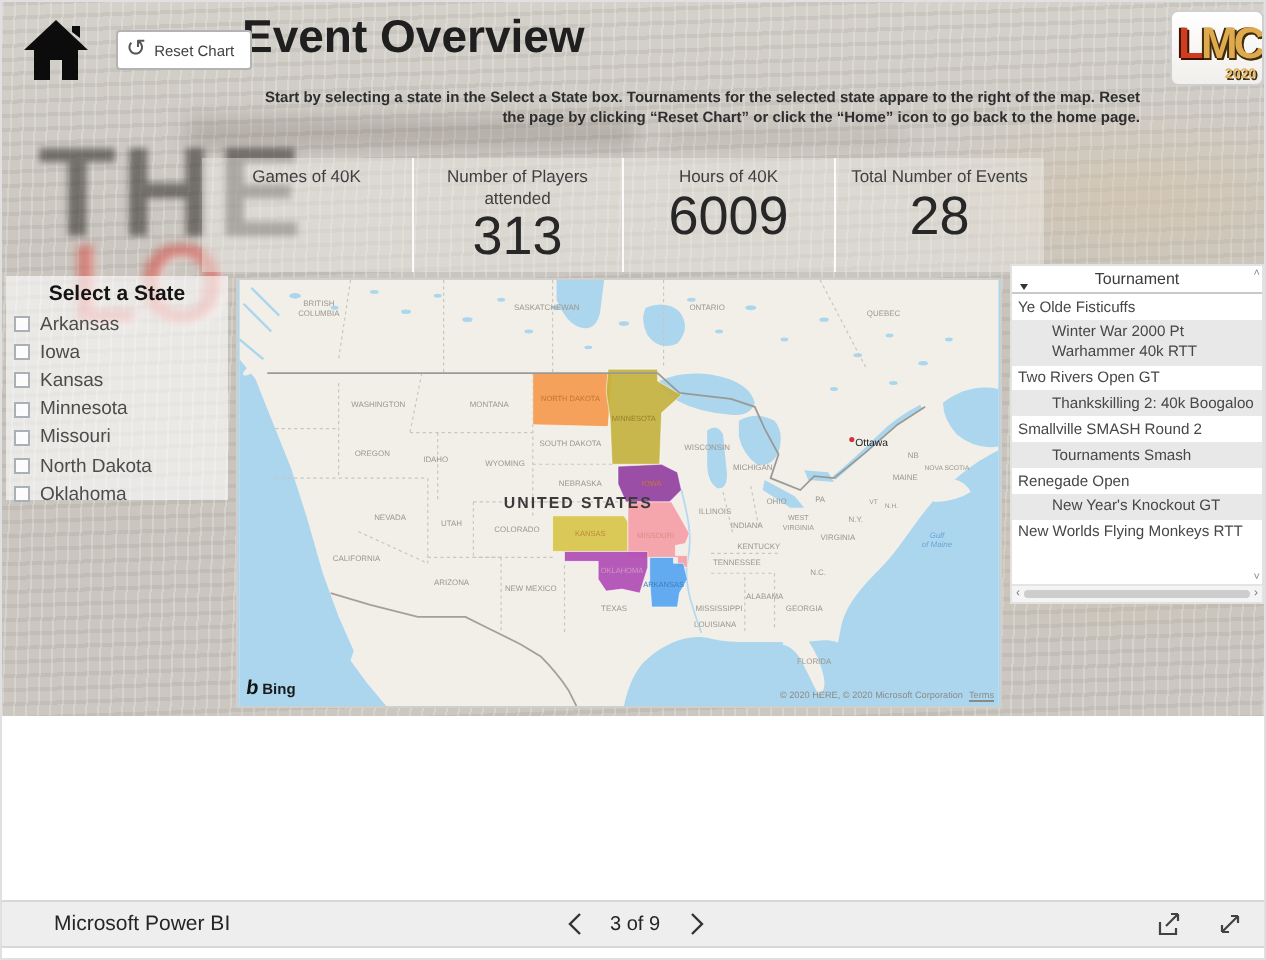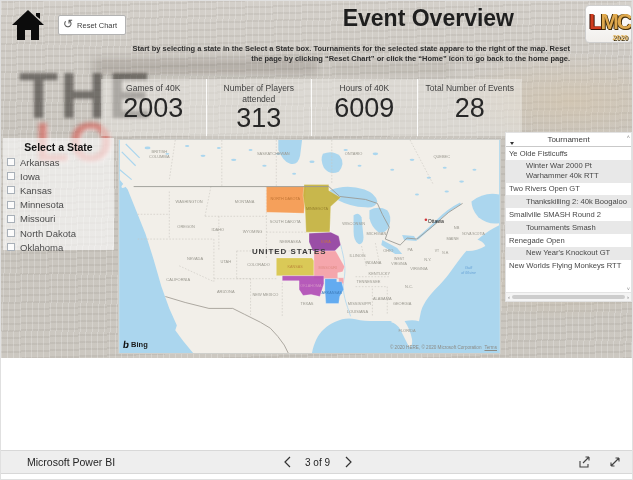--- a/index.html
+++ b/index.html
@@ -19,21 +19,21 @@
   .bg-red{position:absolute;left:34px;top:108px;font-size:56px;font-weight:bold;
     color:rgba(198,44,32,.5);filter:blur(2.2px);text-shadow:2px 2px 0 rgba(255,255,255,.5);z-index:0;}
   .bg-smudge1{position:absolute;left:92px;top:58px;width:225px;height:15px;background:rgba(70,60,52,.20);filter:blur(5px);}
   .bg-smudge2{position:absolute;left:330px;top:63px;width:120px;height:9px;background:rgba(80,70,60,.12);filter:blur(5px);}
 
   
   .home-btn{position:absolute;left:8px;top:5px;width:38px;height:38px;cursor:pointer;z-index:3;}
   .reset-btn{position:absolute;left:57px;top:14px;height:20px;padding:0 8px 0 4px;display:flex;align-items:center;gap:4px;
     background:#fff;border:1px solid #b3b3b3;border-radius:2px;font-size:7.5px;color:#404040;cursor:pointer;z-index:3;}
   .reset-icon{font-size:12px;color:#555;line-height:1;transform:translateY(-1px);}
-  .page-title{position:absolute;left:120px;right:120px;top:4px;text-align:right;font-size:23px;font-weight:bold;color:#1f1f1f;z-index:2;}
+  .page-title{position:absolute;left:120px;right:120px;top:4px;text-align:left;font-size:23px;font-weight:bold;color:#1f1f1f;z-index:2;}
   .instructions{position:absolute;left:64px;right:64px;top:43px;text-align:right;font-size:7.5px;font-weight:bold;color:#2e2e2e;line-height:1.3;z-index:2;}
   .lmc-logo{position:absolute;right:2px;top:4px;width:47px;height:38px;background:linear-gradient(#fff,#f1efec);
     border:1px solid #cfcfcf;border-radius:4px;z-index:3;overflow:hidden;}
   .lmc-text{position:absolute;left:3px;top:3px;font-size:22px;font-weight:bold;font-family:"Liberation Serif",serif;letter-spacing:-2px;}
   .lmc-l{color:#cf3c1f;text-shadow:1px 1px 0 #3a1208,-1px 0 0 #3a1208,0 1px 0 #3a1208;}
   .lmc-mc{color:#dfa94e;text-shadow:1px 1px 0 #402c0a,-1px 0 0 #402c0a,0 1px 0 #402c0a;}
   .lmc-year{position:absolute;right:3px;bottom:1px;font-size:7px;font-weight:bold;color:#e3b45c;text-shadow:1px 1px 0 #40300e;}
 
   
   .kpi-row{position:absolute;left:100px;top:78px;width:421px;height:57px;display:flex;background:rgba(240,237,232,.45);z-index:2;}
@@ -105,21 +105,20 @@
       <div>the page by clicking “Reset Chart”  or click the “Home” icon to go back to the home page.</div>
     </div>
     <div class="lmc-logo">
       <div class="lmc-text"><span class="lmc-l">L</span><span class="lmc-mc">MC</span></div>
       <div class="lmc-year">2020</div>
     </div>
 
     <div class="kpi-row">
         <div class="kpi-card">
           <div class="kpi-label">Games of 40K</div>
-          <div class="kpi-value">2003</div>
         </div>
         <div class="kpi-card">
           <div class="kpi-label">Number of Players attended</div>
           <div class="kpi-value">313</div>
         </div>
         <div class="kpi-card">
           <div class="kpi-label">Hours of 40K</div>
           <div class="kpi-value">6009</div>
         </div>
         <div class="kpi-card">

